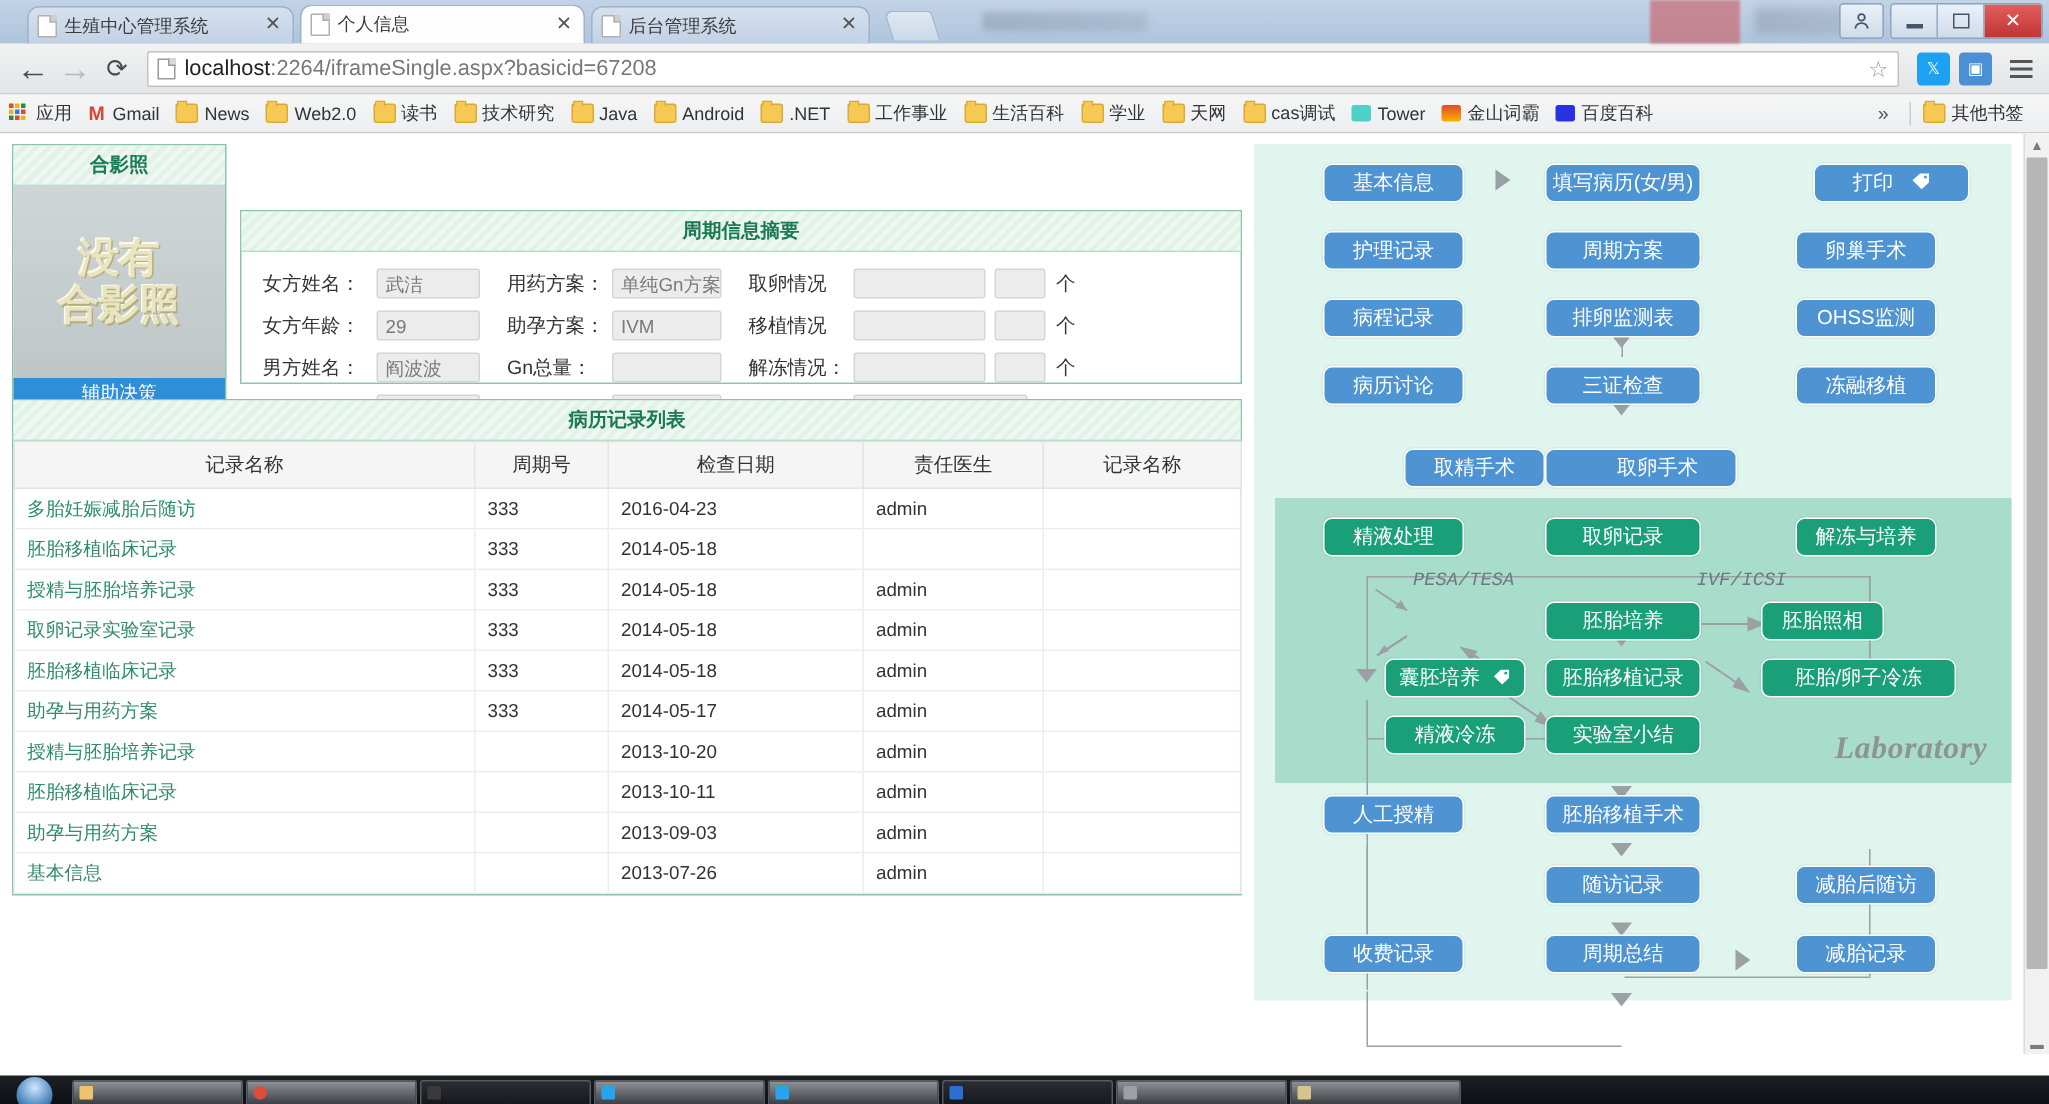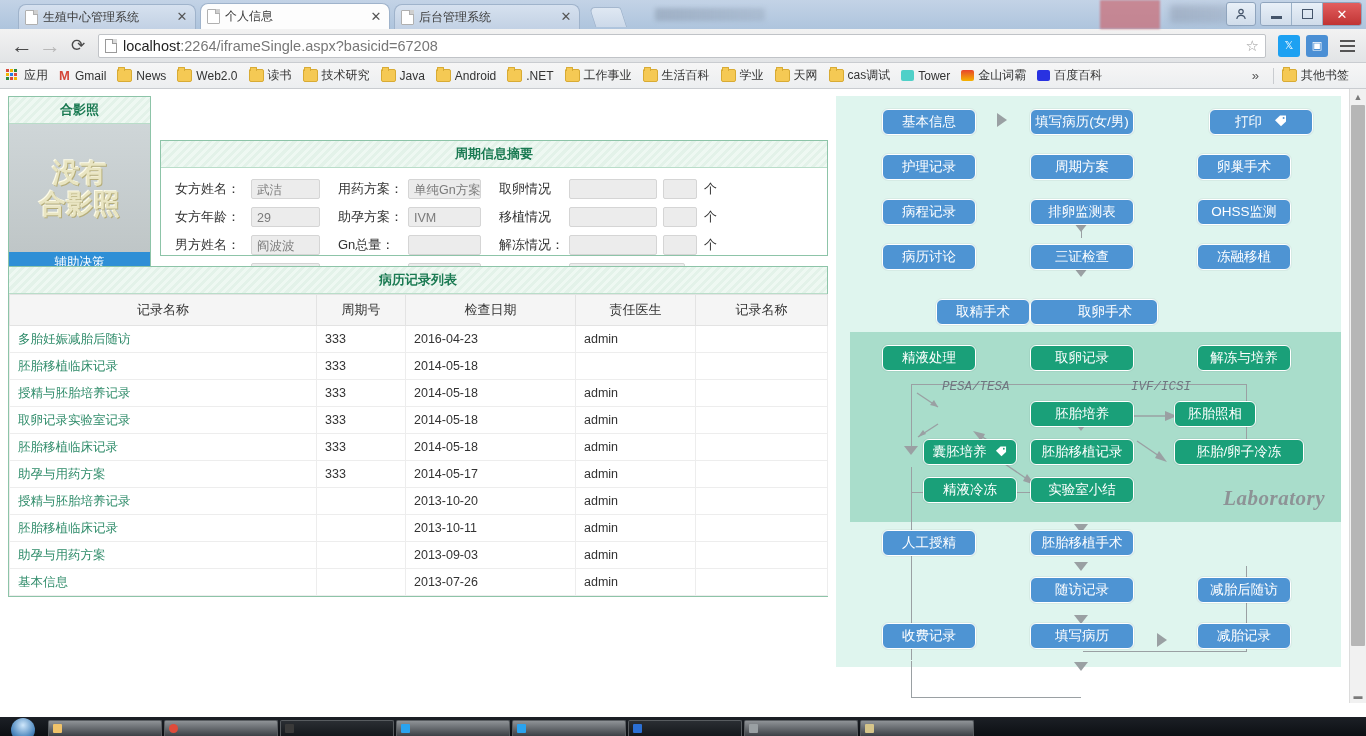--- a/index.html
+++ b/index.html
@@ -663,21 +663,21 @@
         <div class="node green" style="left:87px;top:381px;width:94px;">精液冷冻</div>
         <div class="node green" style="left:194px;top:381px;width:104px;">实验室小结</div>
 
         <div class="node blue" style="left:46px;top:434px;width:94px;">人工授精</div>
         <div class="node blue" style="left:194px;top:434px;width:104px;">胚胎移植手术</div>
 
         <div class="node blue" style="left:194px;top:481px;width:104px;">随访记录</div>
         <div class="node blue" style="left:361px;top:481px;width:94px;">减胎后随访</div>
 
         <div class="node blue" style="left:46px;top:527px;width:94px;">收费记录</div>
-        <div class="node blue" style="left:194px;top:527px;width:104px;">填写病历</div>
+        <div class="node blue" style="left:194px;top:527px;width:104px;">周期总结</div>
         <div class="node blue" style="left:361px;top:527px;width:94px;">减胎记录</div>
 
       </div>
     </div>
 
     <div class="vscroll" style="top:0;height:614px;">
       <div class="up">▲</div>
       <div class="thumb"></div>
       <div class="down">▬</div>
     </div>

